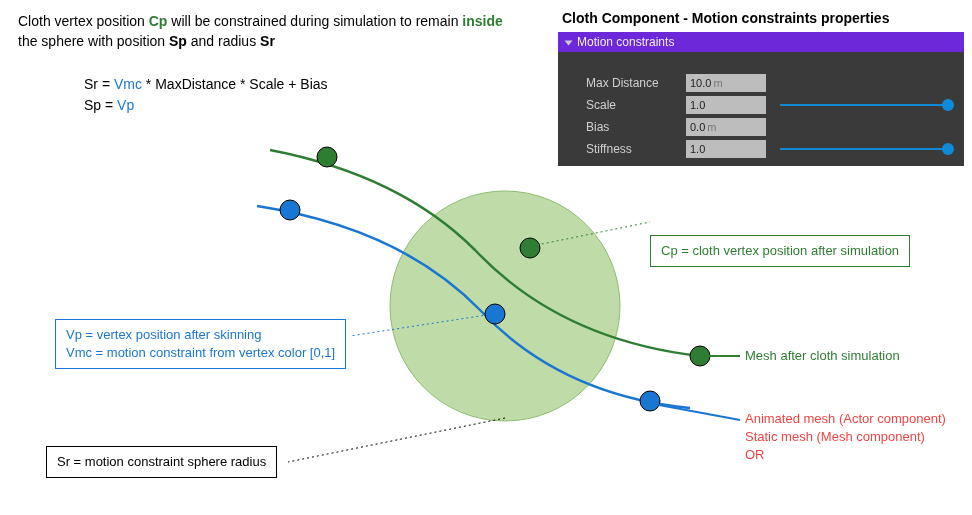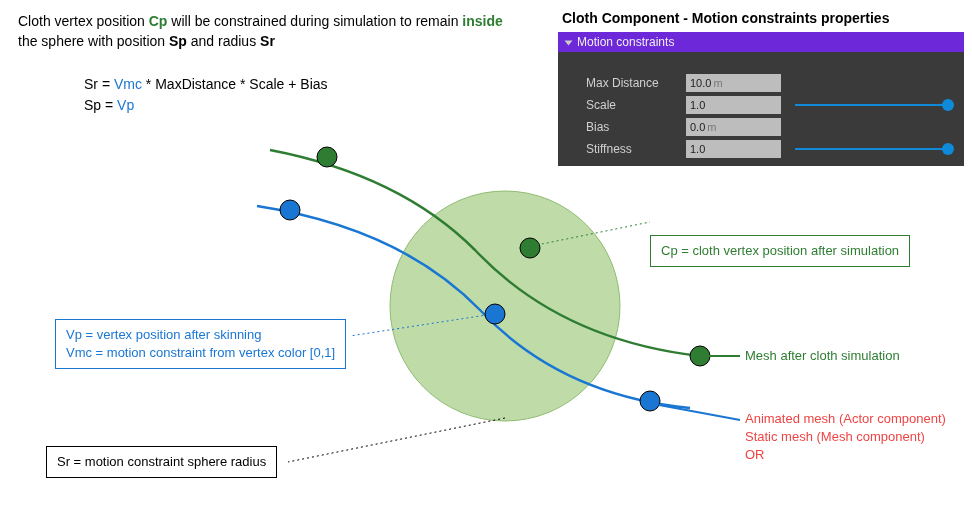--- a/index.html
+++ b/index.html
@@ -15,21 +15,21 @@
   .formula { font-size: 14px; line-height: 1.5; }
   .formula .var-blue { color: #1976d2; }
 
   .panel-title { font-weight: bold; font-size: 14px; }
   .panel { background: #3a3a3a; color: #d6d6d6; font-size: 12px; }
   .panel-header { background: #6d28d9; padding: 3px 8px; color: #eee; }
   .panel-header .tri { display: inline-block; width: 0; height: 0; border-left: 5px solid #ccc; border-top: 4px solid transparent; border-bottom: 4px solid transparent; transform: rotate(90deg); margin-right: 6px; vertical-align: middle; }
   .panel-body { padding: 20px 0 6px 0; }
   .panel-row { display: flex; align-items: center; height: 22px; padding: 0 10px 0 28px; }
   .panel-label { width: 100px; color: #d0d0d0; }
-  .panel-field { width: 95px; height: 18px; background: #bdbdbd; color: #222; padding: 0 4px; line-height: 18px; font-size: 11px; display: flex; align-items: center; }
+  .panel-field { width: 80px; height: 18px; background: #bdbdbd; color: #222; padding: 0 4px; line-height: 18px; font-size: 11px; display: flex; align-items: center; }
   .panel-field .unit { color: #777; margin-left: 2px; }
   .panel-slider { flex: 1; margin-left: 14px; position: relative; height: 18px; }
   .panel-slider .track { position: absolute; top: 50%; left: 0; right: 6px; height: 2px; background: #0e8ad8; transform: translateY(-50%); }
   .panel-slider .thumb { position: absolute; top: 50%; right: 0; width: 12px; height: 12px; background: #0e8ad8; border-radius: 50%; transform: translateY(-50%); }
 
   .legend-box { border: 1px solid; padding: 6px 10px; font-size: 13px; line-height: 1.4; background: #fff; }
   .legend-blue { border-color: #1976d2; color: #1976d2; }
   .legend-green { border-color: #2e7d32; color: #2e7d32; }
   .legend-black { border-color: #000; color: #000; }
 

